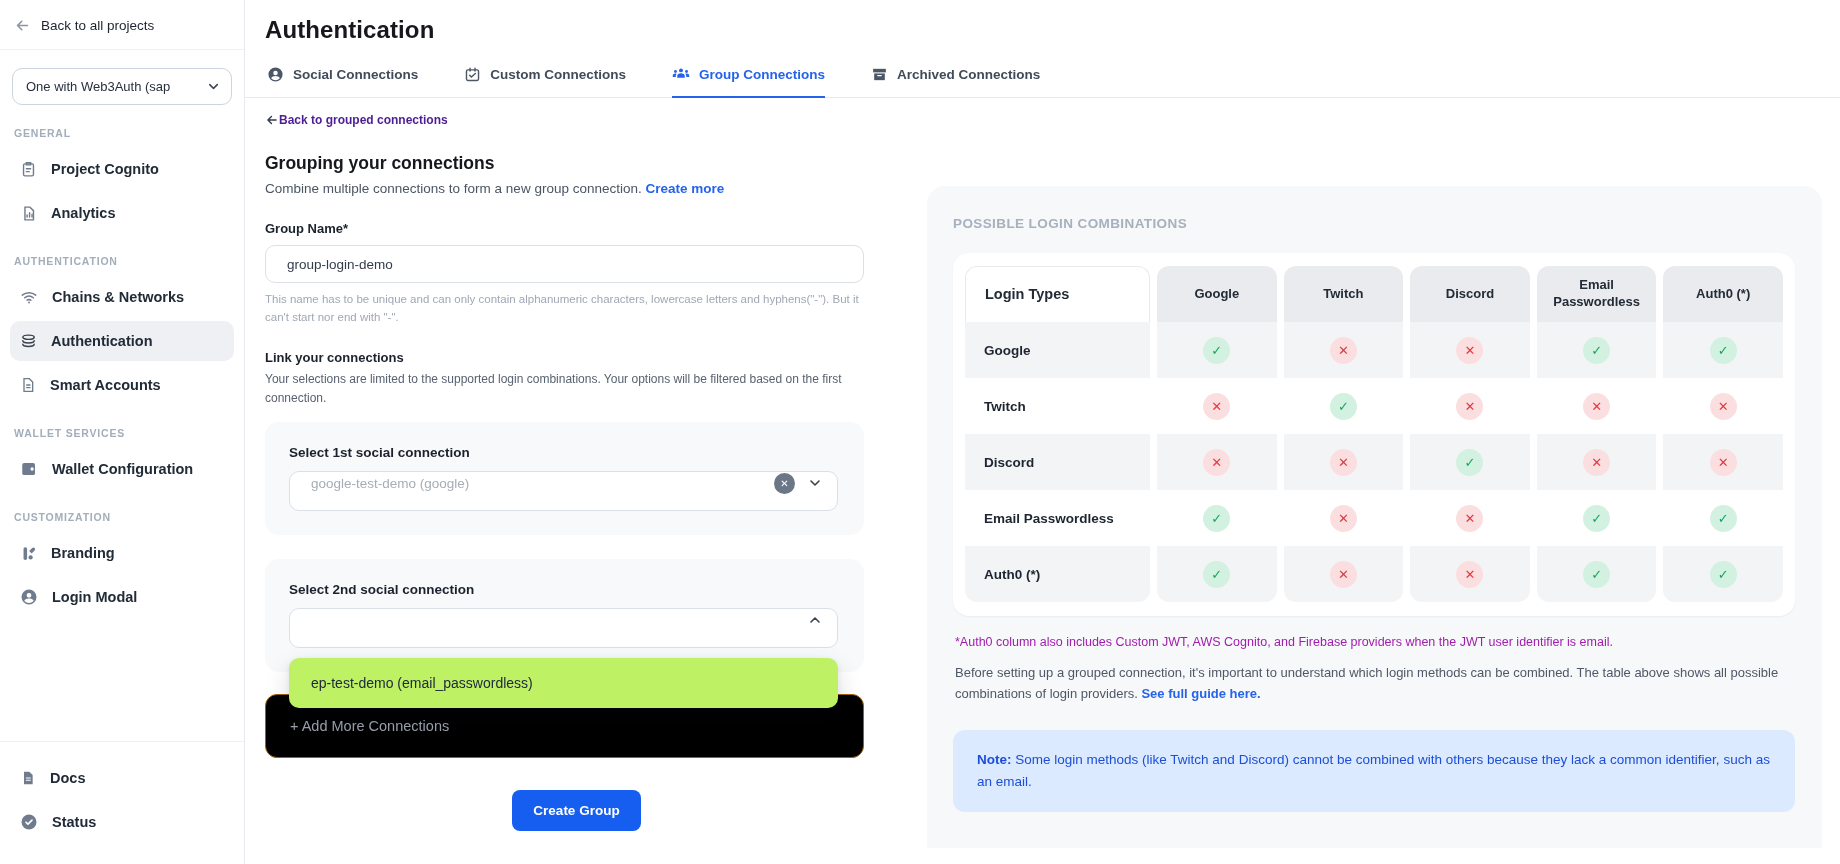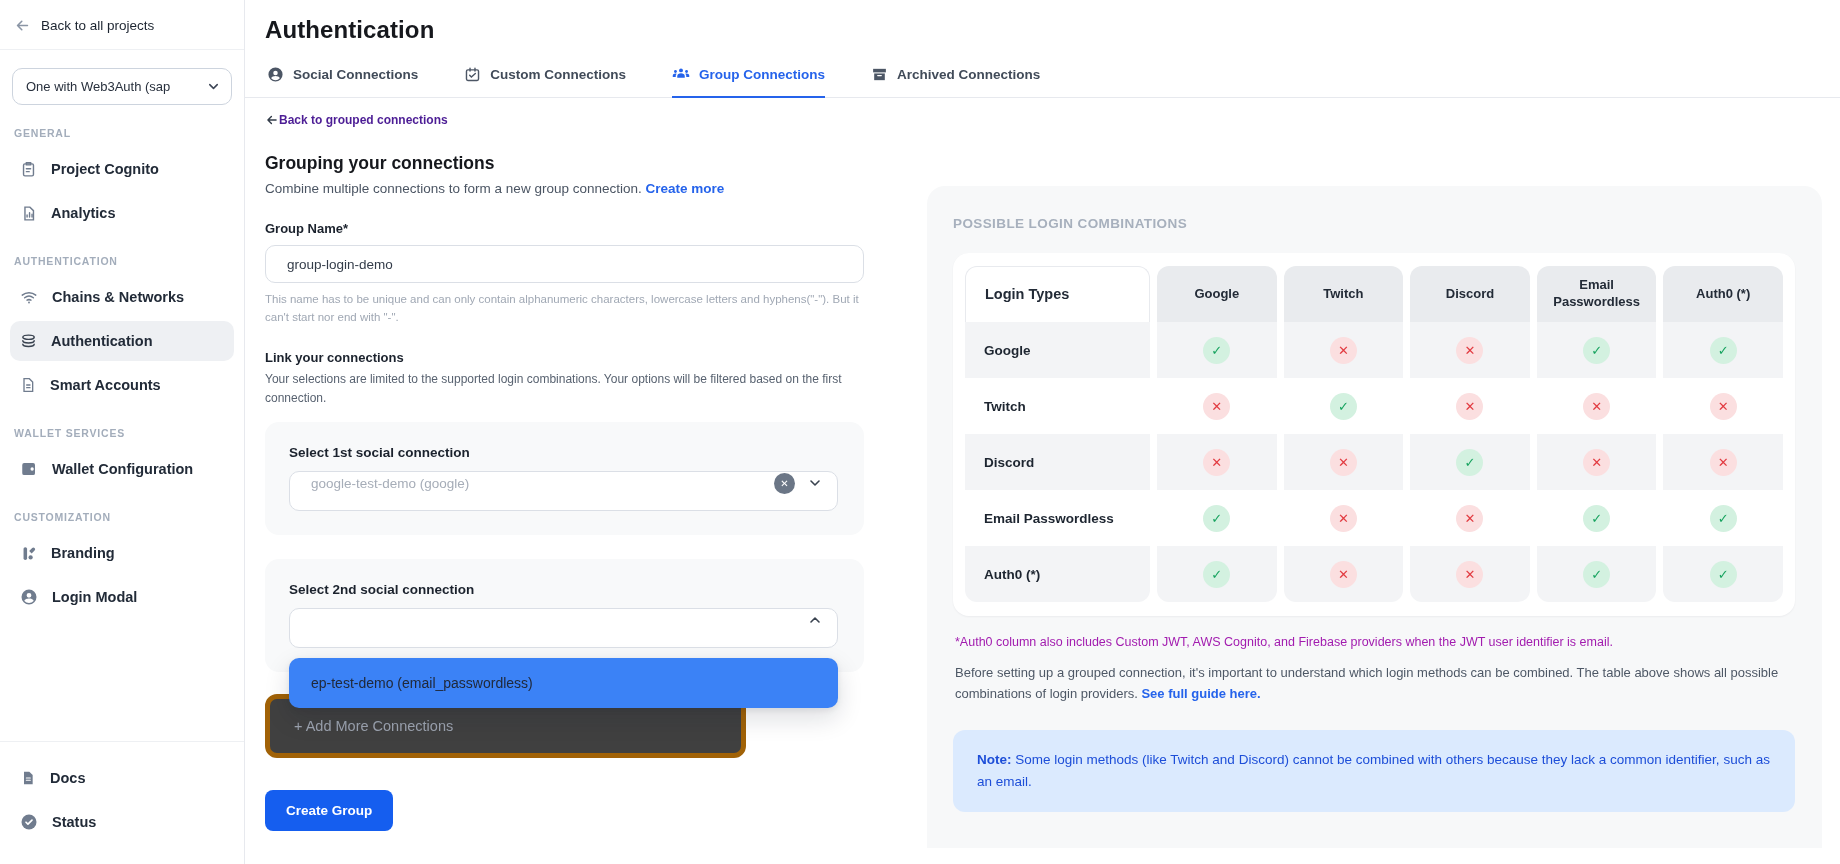--- a/index.html
+++ b/index.html
@@ -74,27 +74,27 @@
   .conn-card{margin-top:14px;width:599px;background:#f8f9fa;border-radius:14px;padding:23px 26px 24px 24px;position:relative}
   .conn-card .c-label{font-size:13.5px;font-weight:700;color:#1b222d}
   .select{margin-top:11px;height:40px;background:#fff;border:1px solid #dbdfe6;border-radius:10px;
     display:flex;align-items:center;padding:0 14px 16px 21px;cursor:pointer}
   .select .val{flex:1;font-size:13.5px;color:#a6adb8;white-space:nowrap;overflow:hidden}
   .clear-btn{width:21px;height:21px;border-radius:50%;background:#6b7686;color:#fff;border:none;
     display:flex;align-items:center;justify-content:center;font-size:10px;cursor:pointer;margin-right:12px;flex:none}
   .select svg{color:#39424f;flex:none}
   .mt24{margin-top:24px}
 
-  .dropdown{position:absolute;left:24px;right:26px;top:99px;background:#3b82f6;border-radius:10px;
+  .dropdown{position:absolute;left:24px;right:26px;top:99px;background:#bef264;border-radius:10px;
     box-shadow:0 10px 26px rgba(15,23,42,.14),0 2px 6px rgba(15,23,42,.08);z-index:6;padding:4px 0}
   .dropdown .option{padding:13px 22px;font-size:14px;color:#20293a;font-weight:500;cursor:pointer}
 
-  .add-more{margin-top:22px;width:481px;height:64px;background:#404040;border:5px solid #a16207;border-radius:12px;
+  .add-more{margin-top:22px;width:599px;height:64px;background:#000000;border:1px solid #a16207;border-radius:12px;
     display:flex;align-items:center;padding:0 24px;font-size:14.5px;color:#9ca3af;cursor:pointer}
-  .create-row{width:623px;display:flex;justify-content:flex-start;margin-top:32px}
+  .create-row{width:623px;display:flex;justify-content:center;margin-top:32px}
   .create-btn{background:var(--button-blue);color:#fff;border:none;border-radius:8px;height:41px;padding:0 21px;
     font-size:13.5px;font-weight:600;font-family:inherit;cursor:pointer}
 
   
   .combo-panel{flex:1;margin-left:38px;margin-top:88px;background:var(--panel);border-radius:18px 18px 0 0;
     min-height:662px;padding:30px 27px 30px 26px}
   .combo-title{font-size:13.5px;font-weight:700;letter-spacing:.4px;color:#a7b0bd}
   .combo-card{margin-top:22px;background:#fff;border-radius:16px;padding:13px 12px 14px 12px;
     box-shadow:0 1px 2px rgba(16,24,40,.05)}
   .combo-grid{display:grid;grid-template-columns:185px repeat(5,1fr);column-gap:7px}

